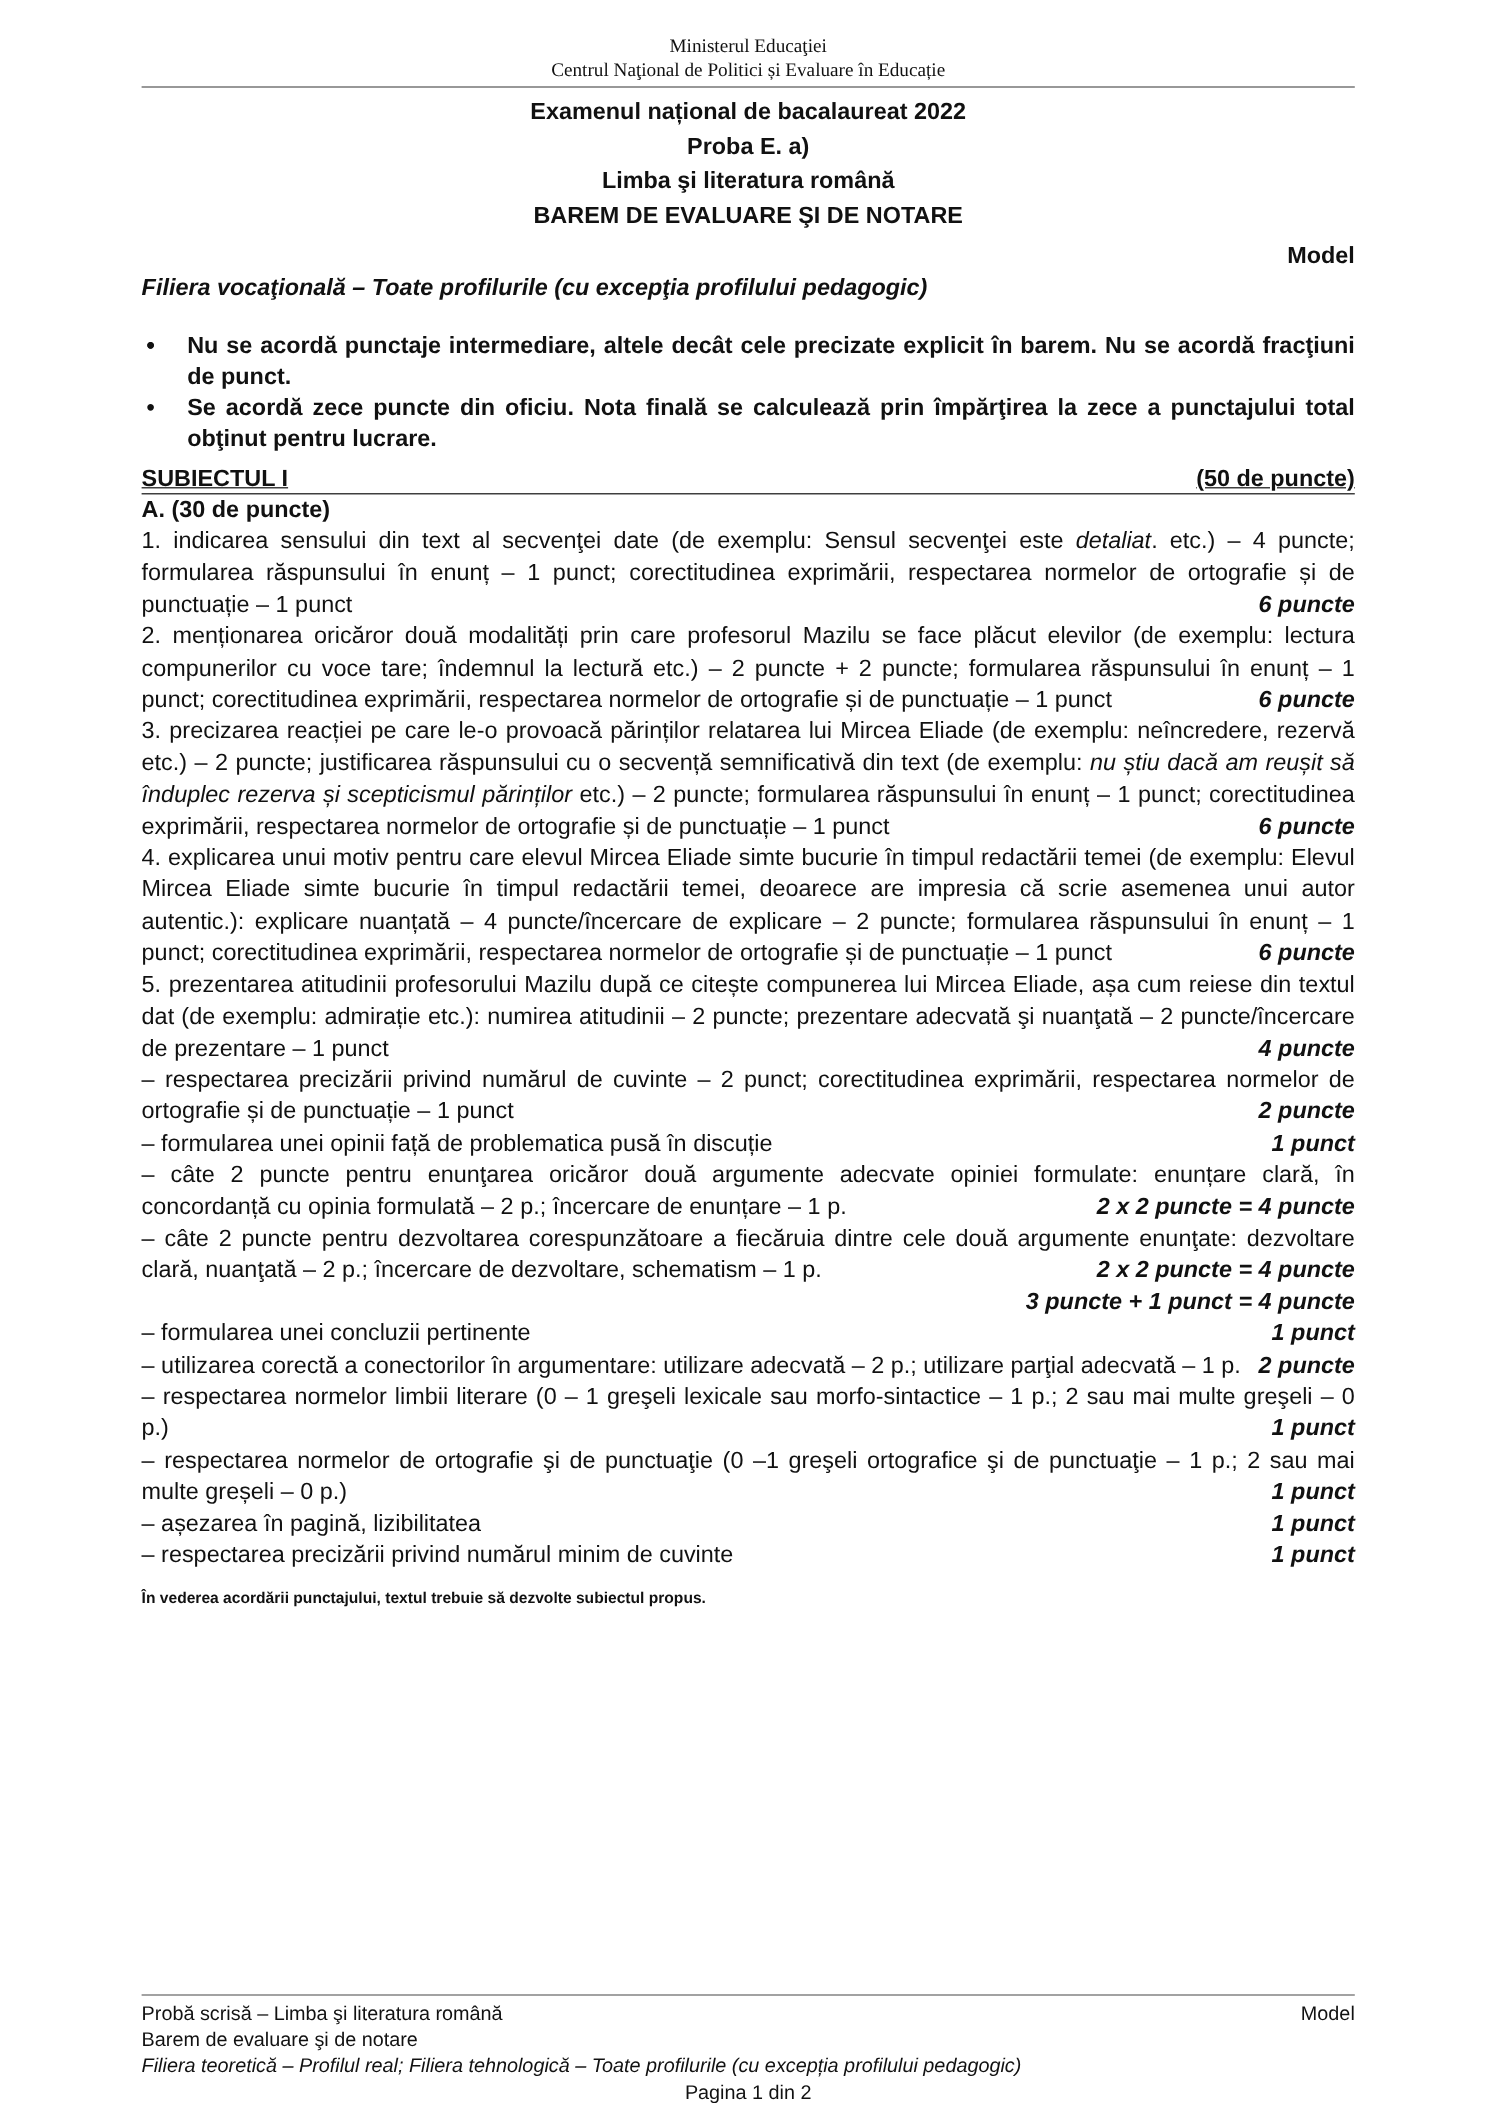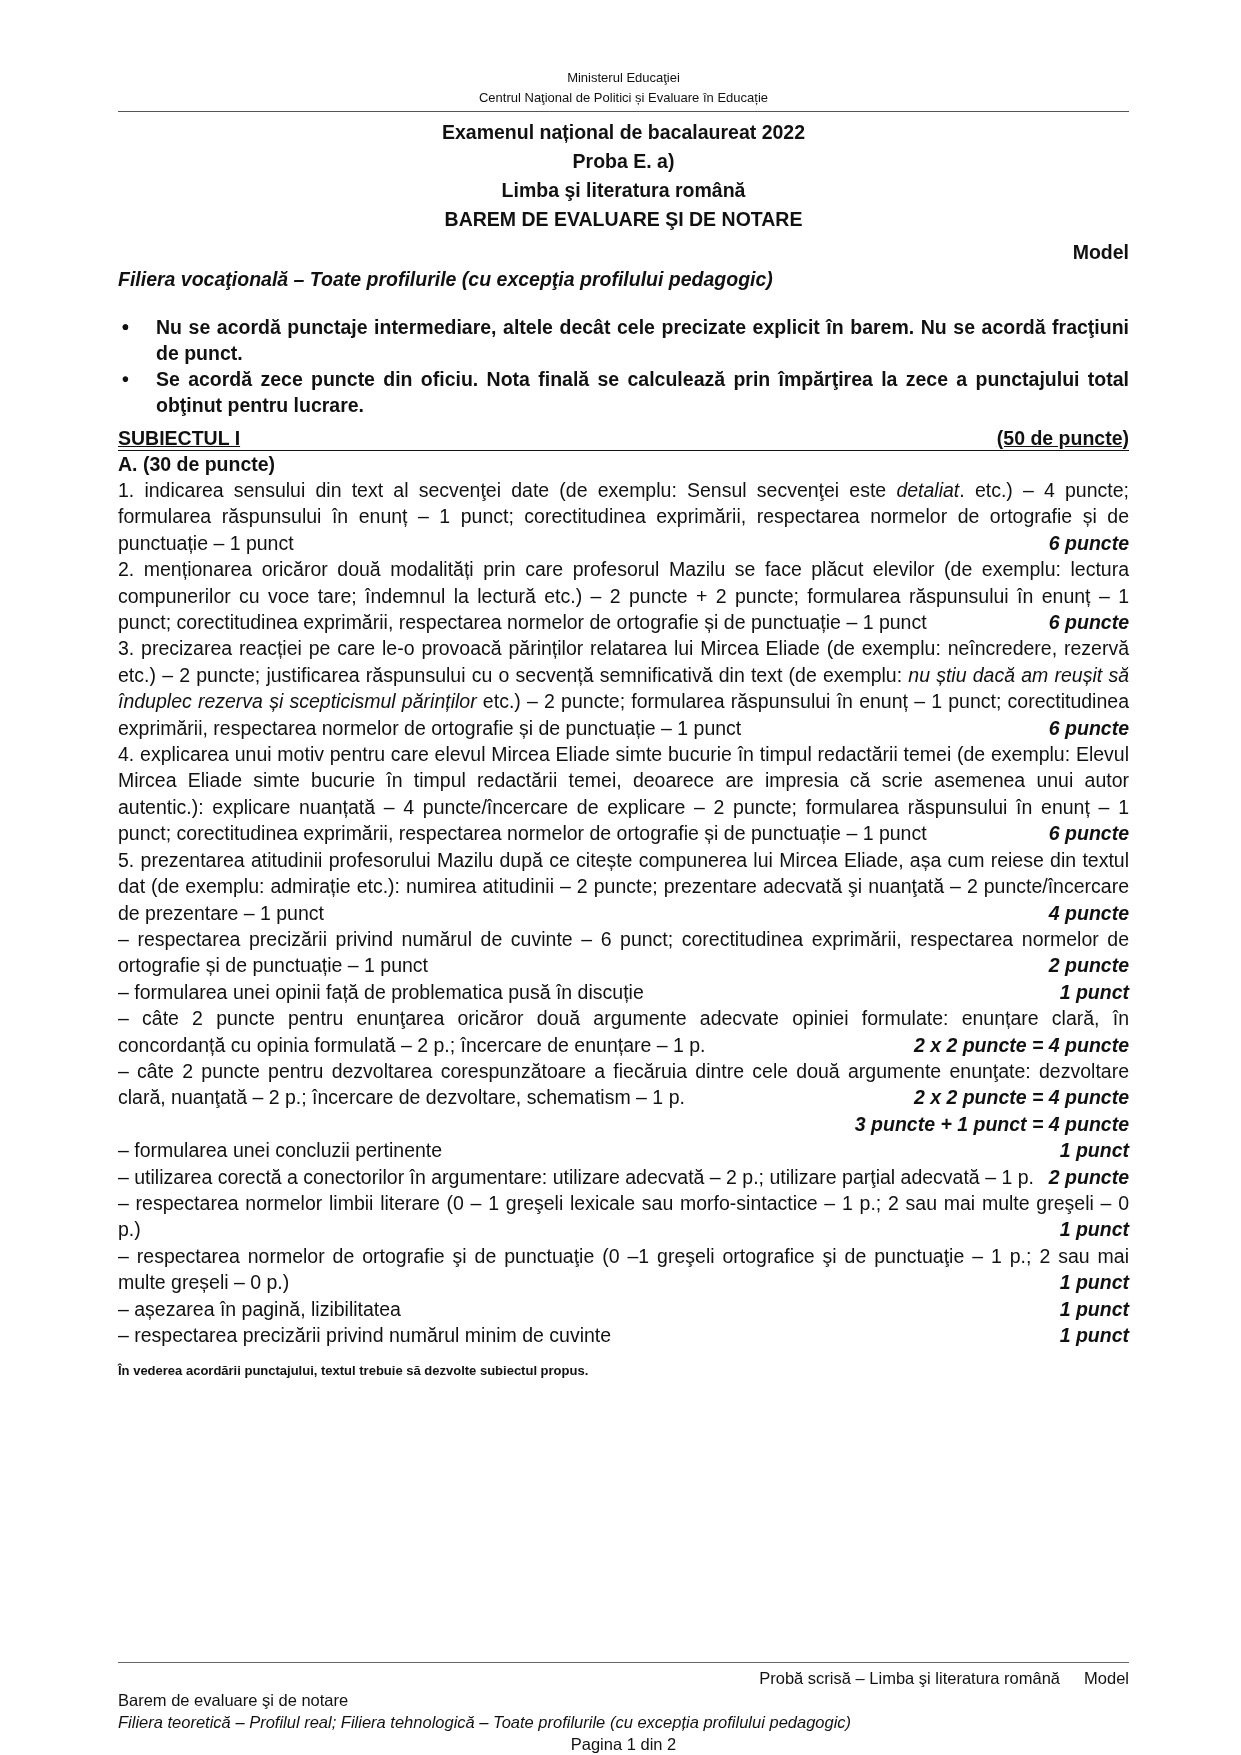--- a/index.html
+++ b/index.html
@@ -1,37 +1,37 @@
 <!DOCTYPE html>
 <html><head>
 <meta charset="utf-8">
 <style>
   html, body { margin: 0; padding: 0; background: #ffffff; }
   body { width: 1241px; height: 1755px; position: relative; overflow: hidden;
          font-family: "Liberation Sans", sans-serif; color: #111; }
   .page { position: absolute; left: 118px; top: 0; width: 1011px; }
-  .hdr { text-align: center; font-size: 13px; line-height: 20px; padding-top: 68px; }
+  .hdr { text-align: center; font-size: 16px; line-height: 20px; padding-top: 29px; font-family: Liberation Serif, serif; }
   .hdr-rule { border: 0; border-top: 1.5px solid #555; margin: 3px 0 0 0; }
   .title { text-align: center; font-weight: bold; font-size: 19.5px; line-height: 28px; margin-top: 6px; }
   .title div { height: 29px; }
   .model-line { text-align: right; font-weight: bold; font-size: 19.5px; height: 28px; line-height: 28px; margin-top: 4px; }
   .filiera { font-style: italic; font-weight: bold; font-size: 19.5px; line-height: 26px; }
   ul.rules { list-style: none; margin: 22px 0 0 0; padding: 0; }
   ul.rules li { position: relative; padding-left: 38px; font-weight: bold; font-size: 19.5px; line-height: 26px; text-align: justify; }
   ul.rules li .bullet { position: absolute; left: 4px; top: 0; }
   .subj { display: flex; justify-content: space-between; font-weight: bold; font-size: 19.5px;
           line-height: 24px; text-decoration: underline; border-bottom: 1.5px solid #111; margin-top: 8px; gap: 32px; }
   .subj span { text-decoration: none; }
   .sec { font-weight: bold; font-size: 19.5px; line-height: 26px; }
   .item { font-size: 19.5px; line-height: 26.4px; text-align: justify; }
   .pts { font-weight: bold; white-space: nowrap; font-style: italic; }
   .final { font-weight: bold; font-size: 13px; line-height: 26px; margin-top: 10px; }
   .foot-rule { border: 0; border-top: 1.5px solid #666; margin: 0; position: absolute; top: 1662px; left: 0; width: 1011px; }
   .foot { position: absolute; top: 1667px; left: 0; width: 1011px; font-size: 16.5px; line-height: 22px; }
-  .foot .line1 { display: flex; justify-content: flex-end; gap: 24px; }
+  .foot .line1 { display: flex; justify-content: space-between; gap: 24px; }
   .foot .it { font-style: italic; }
   .foot .pg { text-align: center; }
   i.em { font-style: italic; }
 </style>
 </head>
 <body>
 
 <div class="page">
 
   <div class="hdr">
@@ -63,21 +63,21 @@
     <span>(50 de puncte)</span>
   </div>
 
   <div class="sec">A. (30 de puncte)</div>
   <div id="sectionA-items">
       <div class="item"><span>1. indicarea sensului din text al secvenţei date (de exemplu: Sensul secvenţei este </span><i class="em">detaliat</i><span>. etc.) – 4 puncte; formularea răspunsului în enunț – 1 punct; corectitudinea exprimării, respectarea normelor de ortografie și de punctuație – 1 punct</span><span class="pts" style="float: right;">6 puncte</span><div style="clear: both;"></div></div>
       <div class="item"><span>2. menționarea oricăror două modalități prin care profesorul Mazilu se face plăcut elevilor (de exemplu: lectura compunerilor cu voce tare; îndemnul la lectură etc.) – 2 puncte + 2 puncte; formularea răspunsului în enunț – 1 punct; corectitudinea exprimării, respectarea normelor de ortografie și de punctuație – 1 punct</span><span class="pts" style="float: right;">6 puncte</span><div style="clear: both;"></div></div>
       <div class="item"><span>3. precizarea reacției pe care le-o provoacă părinților relatarea lui Mircea Eliade (de exemplu: neîncredere, rezervă etc.) – 2 puncte; justificarea răspunsului cu o secvență semnificativă din text (de exemplu: </span><i class="em">nu știu dacă am reușit să înduplec rezerva și scepticismul părinților</i><span> etc.) – 2 puncte; formularea răspunsului în enunț – 1 punct; corectitudinea exprimării, respectarea normelor de ortografie și de punctuație – 1 punct</span><span class="pts" style="float: right;">6 puncte</span><div style="clear: both;"></div></div>
       <div class="item"><span>4. explicarea unui motiv pentru care elevul Mircea Eliade simte bucurie în timpul redactării temei (de exemplu: Elevul Mircea Eliade simte bucurie în timpul redactării temei, deoarece are impresia că scrie asemenea unui autor autentic.): explicare nuanțată – 4 puncte/încercare de explicare – 2 puncte; formularea răspunsului în enunț – 1 punct; corectitudinea exprimării, respectarea normelor de ortografie și de punctuație – 1 punct</span><span class="pts" style="float: right;">6 puncte</span><div style="clear: both;"></div></div>
       <div class="item"><span>5. prezentarea atitudinii profesorului Mazilu după ce citește compunerea lui Mircea Eliade, așa cum reiese din textul dat (de exemplu: admirație etc.): numirea atitudinii – 2 puncte; prezentare adecvată şi nuanţată – 2 puncte/încercare de prezentare – 1 punct</span><span class="pts" style="float: right;">4 puncte</span><div style="clear: both;"></div></div>
-      <div class="item"><span>   – respectarea precizării privind numărul de cuvinte – 6 punct; corectitudinea exprimării, respectarea normelor de ortografie și de punctuație – 1 punct</span><span class="pts" style="float: right;">2 puncte</span><div style="clear: both;"></div></div>
+      <div class="item"><span>   – respectarea precizării privind numărul de cuvinte – 2 punct; corectitudinea exprimării, respectarea normelor de ortografie și de punctuație – 1 punct</span><span class="pts" style="float: right;">2 puncte</span><div style="clear: both;"></div></div>
     </div>
 
   <div id="sectionB-items">
       <div class="item"><span>– formularea unei opinii față de problematica pusă în discuție</span><span class="pts" style="float: right;">1 punct</span><div style="clear: both;"></div></div>
       <div class="item"><span>– câte 2 puncte pentru enunţarea oricăror două argumente adecvate opiniei formulate: enunțare clară, în concordanță cu opinia formulată – 2 p.; încercare de enunțare – 1 p.</span><span class="pts" style="float: right;">2 x 2 puncte = 4 puncte</span><div style="clear: both;"></div></div>
       <div class="item"><span>– câte 2 puncte pentru dezvoltarea corespunzătoare a fiecăruia dintre cele două argumente enunţate: dezvoltare clară, nuanţată – 2 p.; încercare de dezvoltare, schematism – 1 p.</span><span class="pts" style="float: right;">2 x 2 puncte = 4 puncte</span><div style="clear: both;"></div></div>
       <div class="item"><div class="pts" style="text-align: right;">3 puncte + 1 punct = 4 puncte</div><div style="clear: both;"></div></div>
       <div class="item"><span>– formularea unei concluzii pertinente</span><span class="pts" style="float: right;">1 punct</span><div style="clear: both;"></div></div>
       <div class="item"><span>– utilizarea corectă a conectorilor în argumentare: utilizare adecvată – 2 p.; utilizare parţial adecvată – 1 p.</span><span class="pts" style="float: right;">2 puncte</span><div style="clear: both;"></div></div>
       <div class="item"><span>– respectarea normelor limbii literare (0 – 1 greşeli lexicale sau morfo-sintactice – 1 p.; 2 sau mai multe greşeli – 0 p.)</span><span class="pts" style="float: right;">1 punct</span><div style="clear: both;"></div></div>

